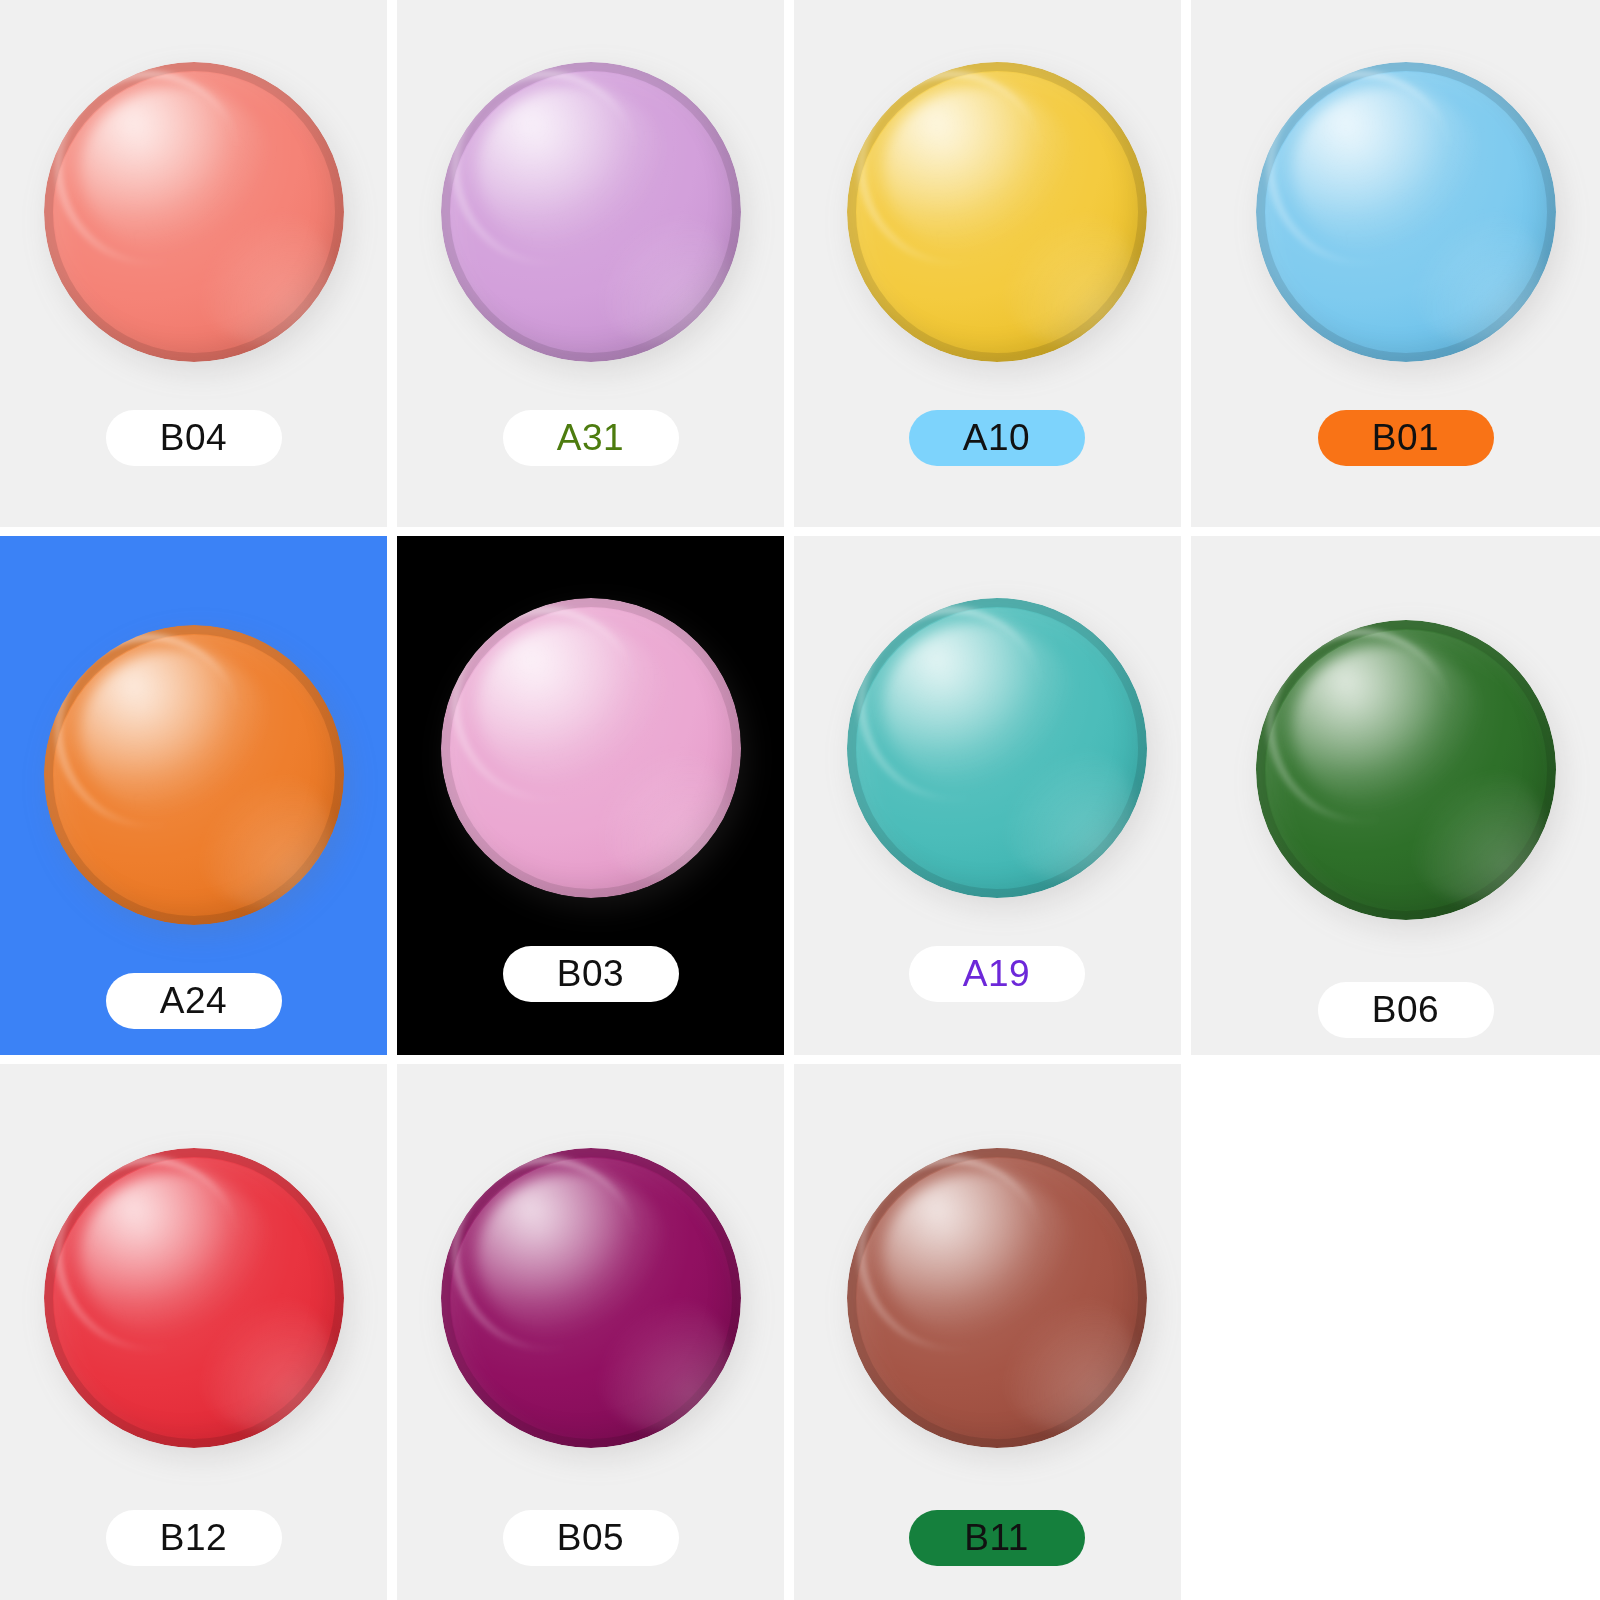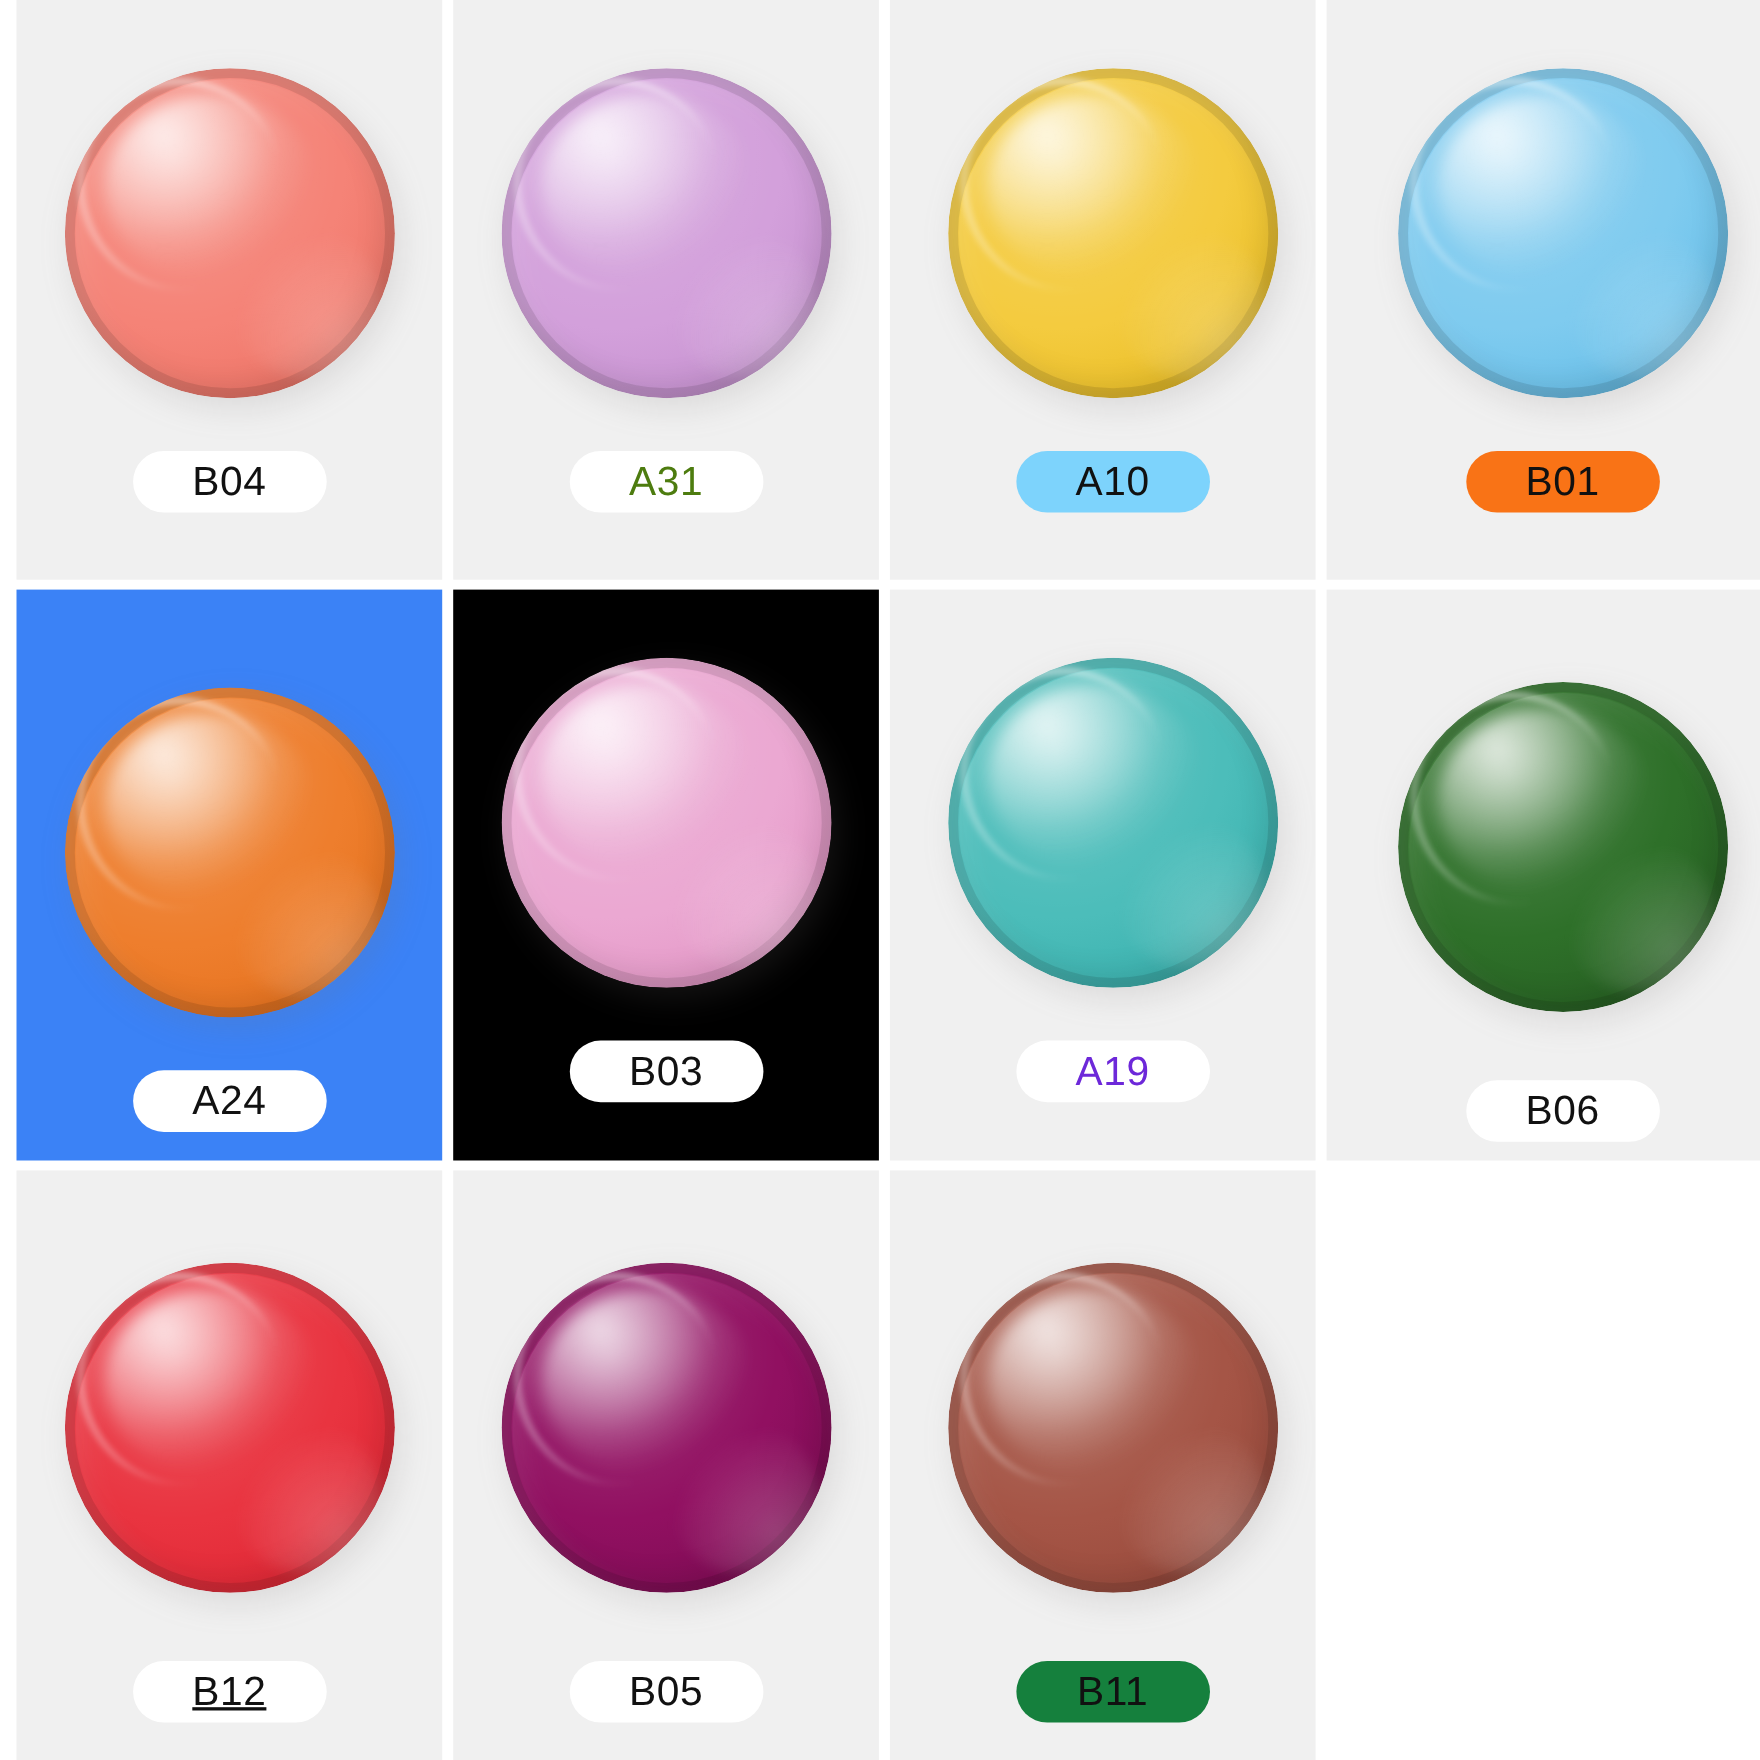--- a/index.html
+++ b/index.html
@@ -17,21 +17,20 @@
   #swatch-grid {
     width: 1600px;
     height: 1600px;
     display: grid;
     grid-template-columns: 387px 387px 387px 429px;
     grid-template-rows: 527px 519px 554px;
     column-gap: 10px;
     row-gap: 9px;
     background: #ffffff;
     box-sizing: border-box;
-    padding-left: 15px;
   }
 
   .swatch-cell {
     position: relative;
     background: #f0f0f0;
     display: flex;
     flex-direction: column;
     align-items: center;
     justify-content: flex-start;
     overflow: hidden;
@@ -300,21 +299,21 @@
         <div class="dot-shadow"></div>
         <div class="dot">
           <div class="dot-body" style="background: radial-gradient(circle at 34% 28%, rgb(233, 52, 64) 0%, rgb(233, 52, 64) 52%, rgb(222, 37, 51) 88%, rgb(222, 37, 51) 100%);"></div>
           <div class="dot-inner"></div>
           <div class="dot-rim"></div>
           <div class="dot-gloss"></div>
           <div class="dot-arc"></div>
           <div class="dot-edge-light"></div>
         </div>
       </div>
-      <div class="label-pill" style="background: rgb(255, 255, 255); color: rgb(17, 17, 17); text-decoration: underline;">
+      <div class="label-pill" style="background: rgb(255, 255, 255); color: rgb(17, 17, 17);">
         <span>B12</span>
       </div>
     </div>
     <div class="swatch-cell row3 col3" style="background: rgb(240, 240, 240);">
       <div class="dot-wrap">
         <div class="dot-shadow"></div>
         <div class="dot">
           <div class="dot-body" style="background: radial-gradient(circle at 34% 28%, rgb(145, 16, 97) 0%, rgb(145, 16, 97) 52%, rgb(124, 11, 82) 88%, rgb(124, 11, 82) 100%);"></div>
           <div class="dot-inner"></div>
           <div class="dot-rim"></div>

